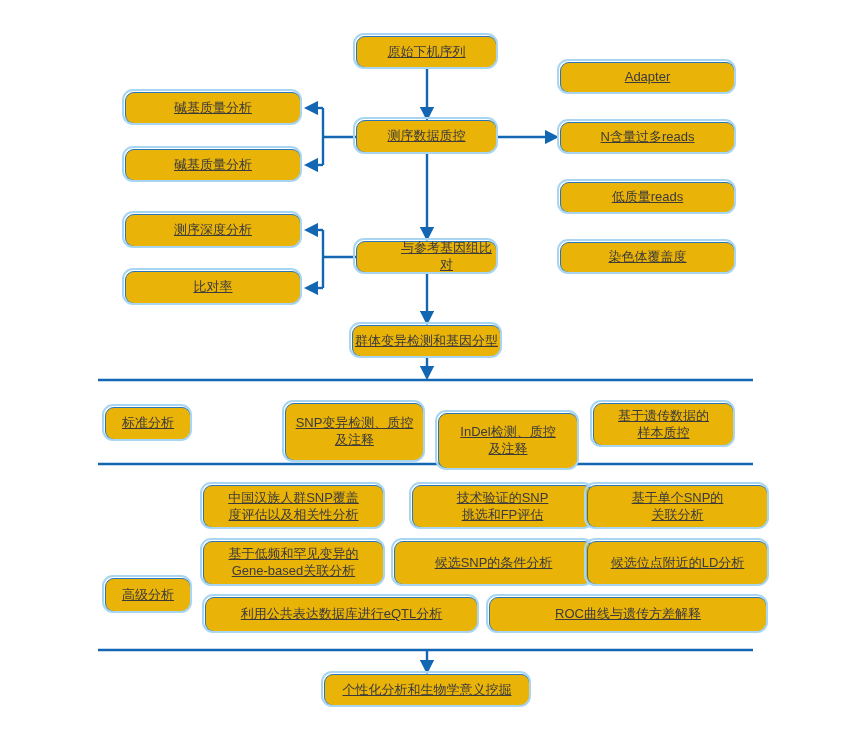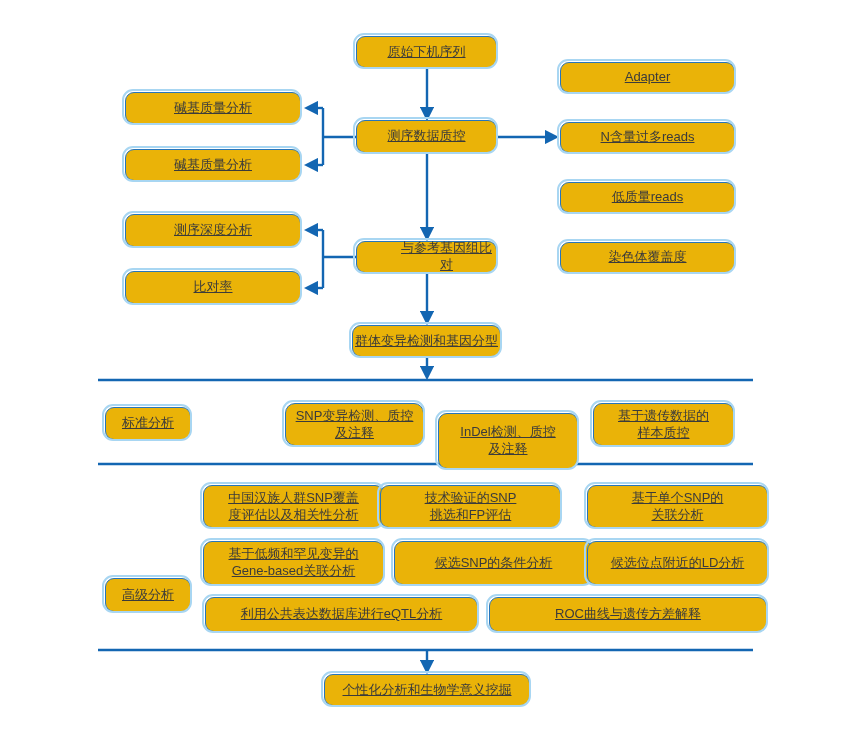--- a/index.html
+++ b/index.html
@@ -96,29 +96,29 @@
       <div class="node" style="left: 356px; top: 120px; width: 141px; height: 33px;">测序数据质控</div>
       <div class="node" style="left: 560px; top: 122px; width: 175px; height: 31px;">N含量过多reads</div>
       <div class="node" style="left: 125px; top: 149px; width: 176px; height: 32px;">碱基质量分析</div>
       <div class="node" style="left: 560px; top: 182px; width: 175px; height: 31px;">低质量reads</div>
       <div class="node" style="left: 125px; top: 214px; width: 176px; height: 33px;">测序深度分析</div>
       <div class="node" style="left: 356px; top: 241px; width: 141px; height: 32px; padding-left: 42px;">与参考基因组比对</div>
       <div class="node" style="left: 560px; top: 242px; width: 175px; height: 31px;">染色体覆盖度</div>
       <div class="node" style="left: 125px; top: 271px; width: 176px; height: 33px;">比对率</div>
       <div class="node" style="left: 352px; top: 325px; width: 149px; height: 32px;">群体变异检测和基因分型</div>
       <div class="node" style="left: 105px; top: 407px; width: 86px; height: 33px;">标准分析</div>
-      <div class="node" style="left: 285px; top: 403px; width: 139px; height: 43px; border-radius: 10px;">SNP变异检测、质控
+      <div class="node" style="left: 285px; top: 403px; width: 139px; height: 58px;">SNP变异检测、质控
 及注释</div>
       <div class="node" style="left: 438px; top: 413px; width: 140px; height: 56px;">InDel检测、质控
 及注释</div>
       <div class="node" style="left: 593px; top: 403px; width: 141px; height: 43px;">基于遗传数据的
 样本质控</div>
       <div class="node" style="left: 203px; top: 485px; width: 181px; height: 43px;">中国汉族人群SNP覆盖
 度评估以及相关性分析</div>
-      <div class="node" style="left: 380px; top: 485px; width: 181px; height: 43px;">技术验证的SNP
+      <div class="node" style="left: 412px; top: 485px; width: 181px; height: 43px;">技术验证的SNP
 挑选和FP评估</div>
       <div class="node" style="left: 587px; top: 485px; width: 181px; height: 43px;">基于单个SNP的
 关联分析</div>
       <div class="node" style="left: 105px; top: 546px; width: 86px; height: 34px; margin-top: 32px;">高级分析</div>
       <div class="node" style="left: 203px; top: 541px; width: 181px; height: 44px;">基于低频和罕见变异的
 Gene-based关联分析</div>
       <div class="node" style="left: 394px; top: 541px; width: 199px; height: 44px;">候选SNP的条件分析</div>
       <div class="node" style="left: 587px; top: 541px; width: 181px; height: 44px;">候选位点附近的LD分析</div>
       <div class="node" style="left: 205px; top: 597px; width: 273px; height: 35px;">利用公共表达数据库进行eQTL分析</div>
       <div class="node" style="left: 489px; top: 597px; width: 278px; height: 35px;">ROC曲线与遗传方差解释</div>

